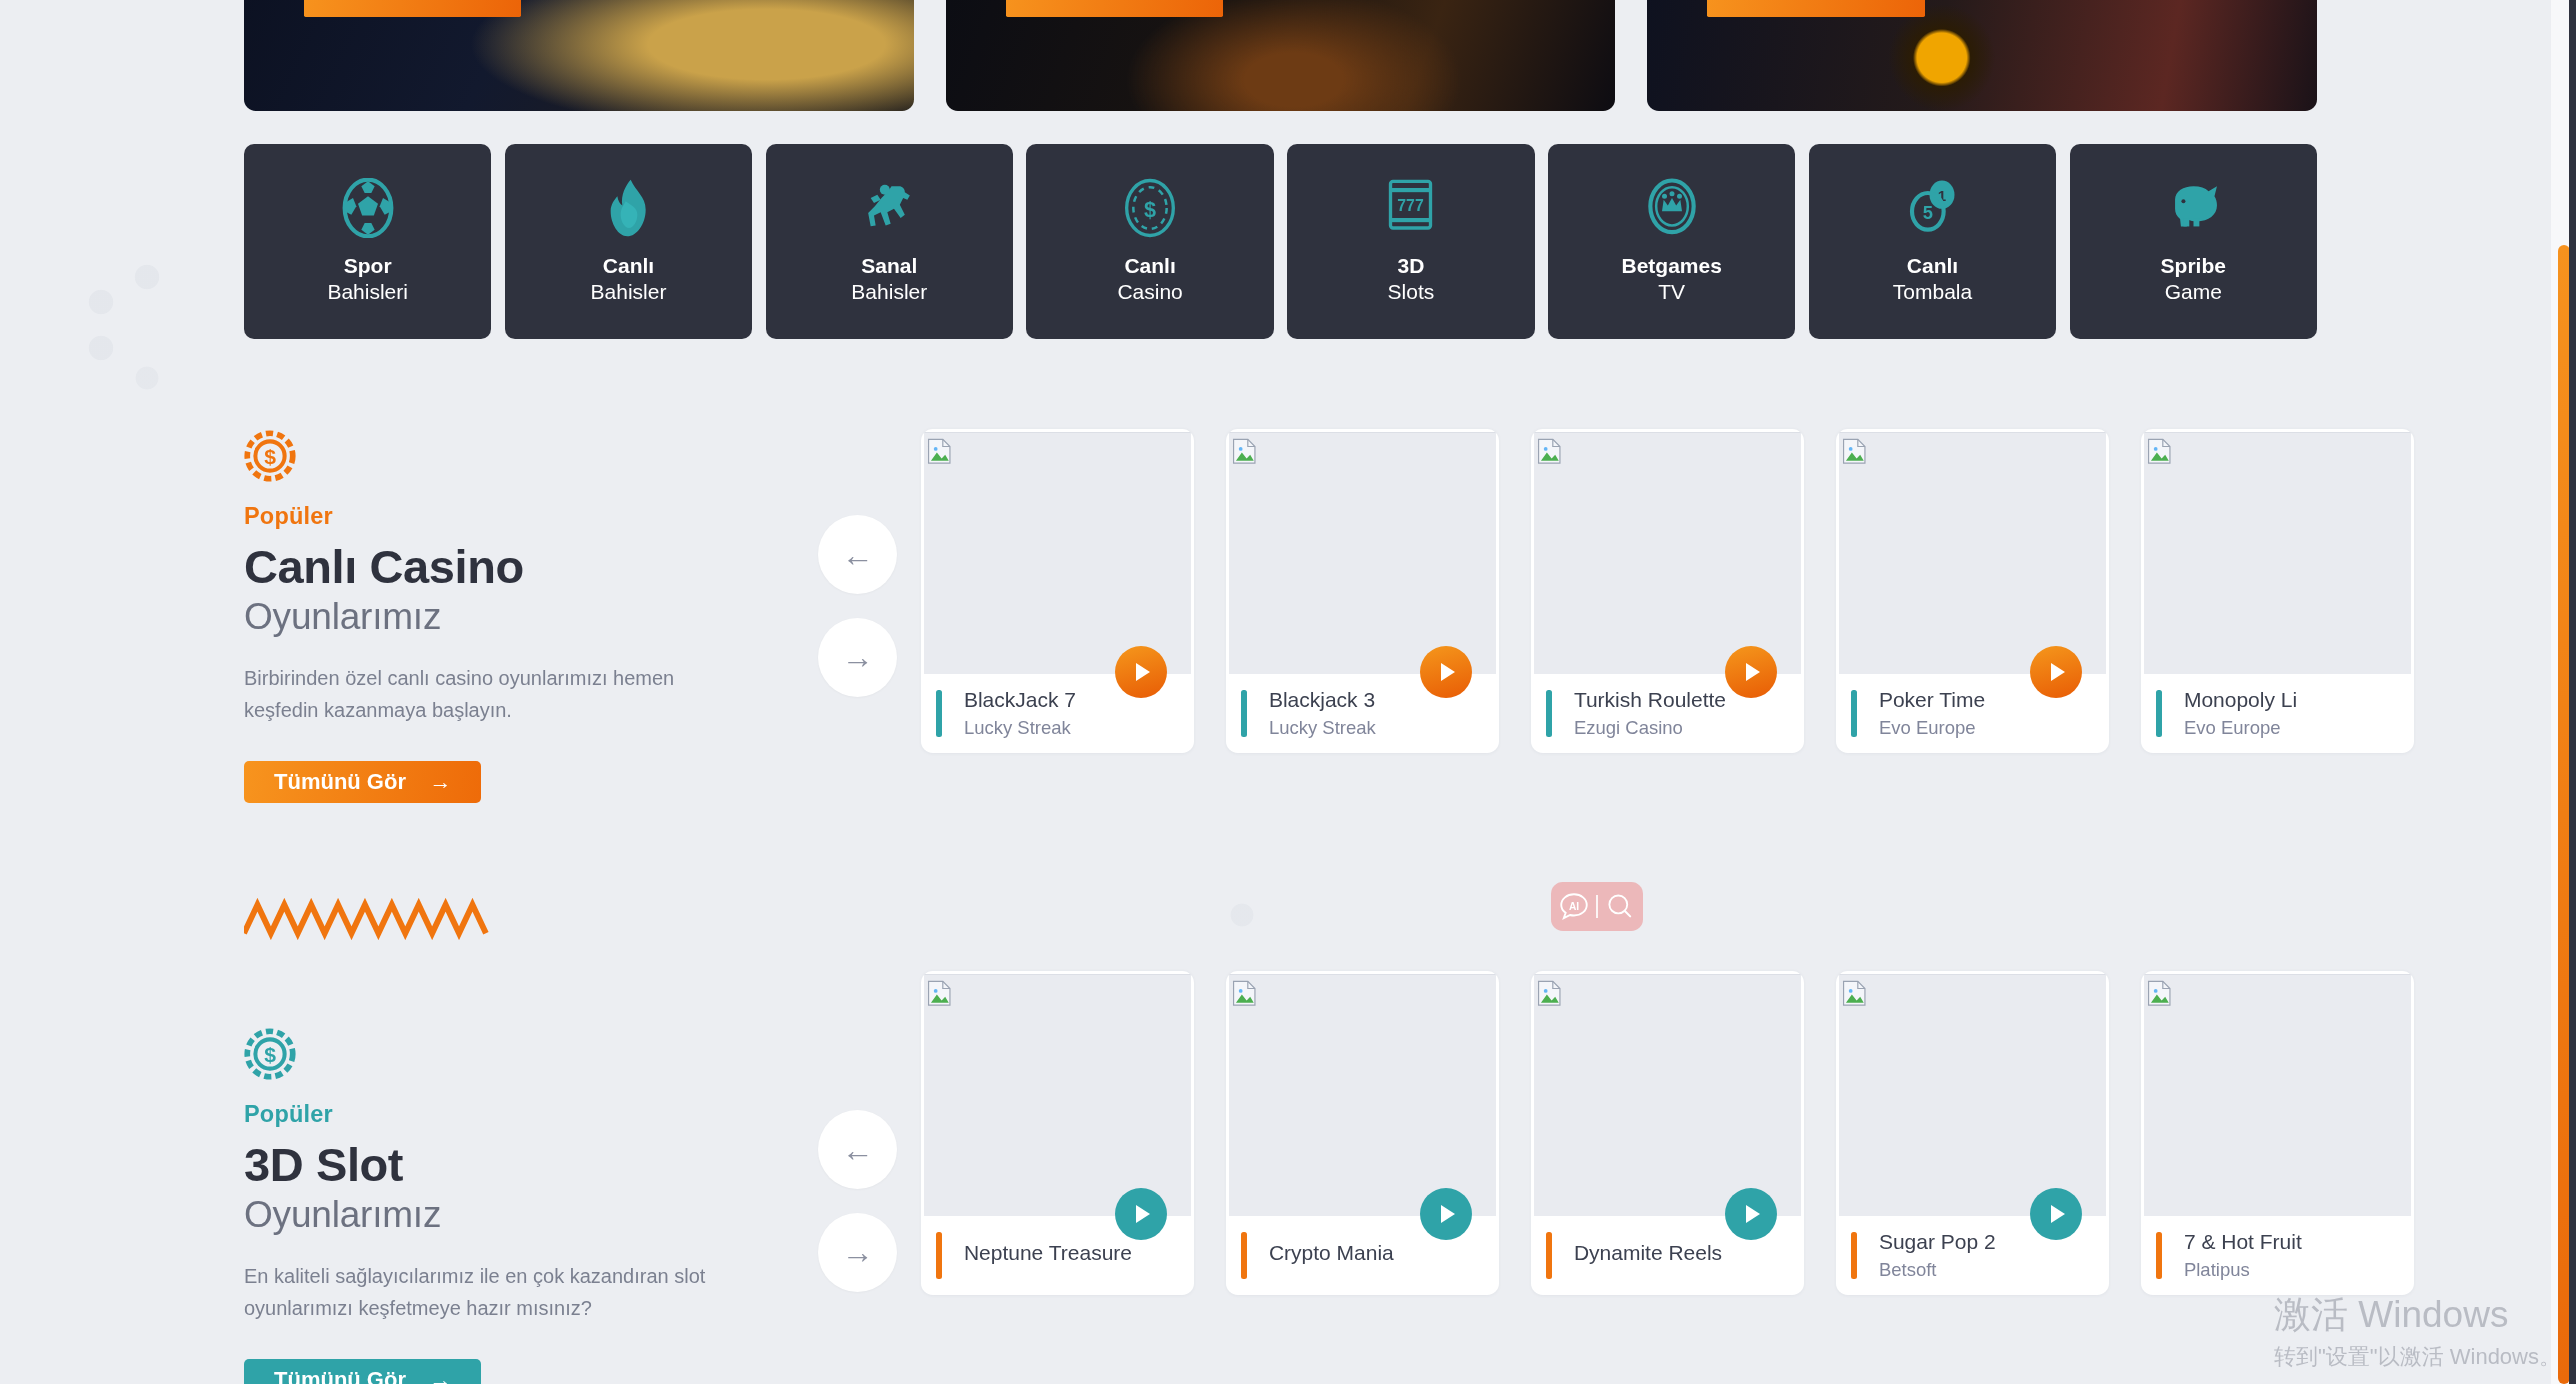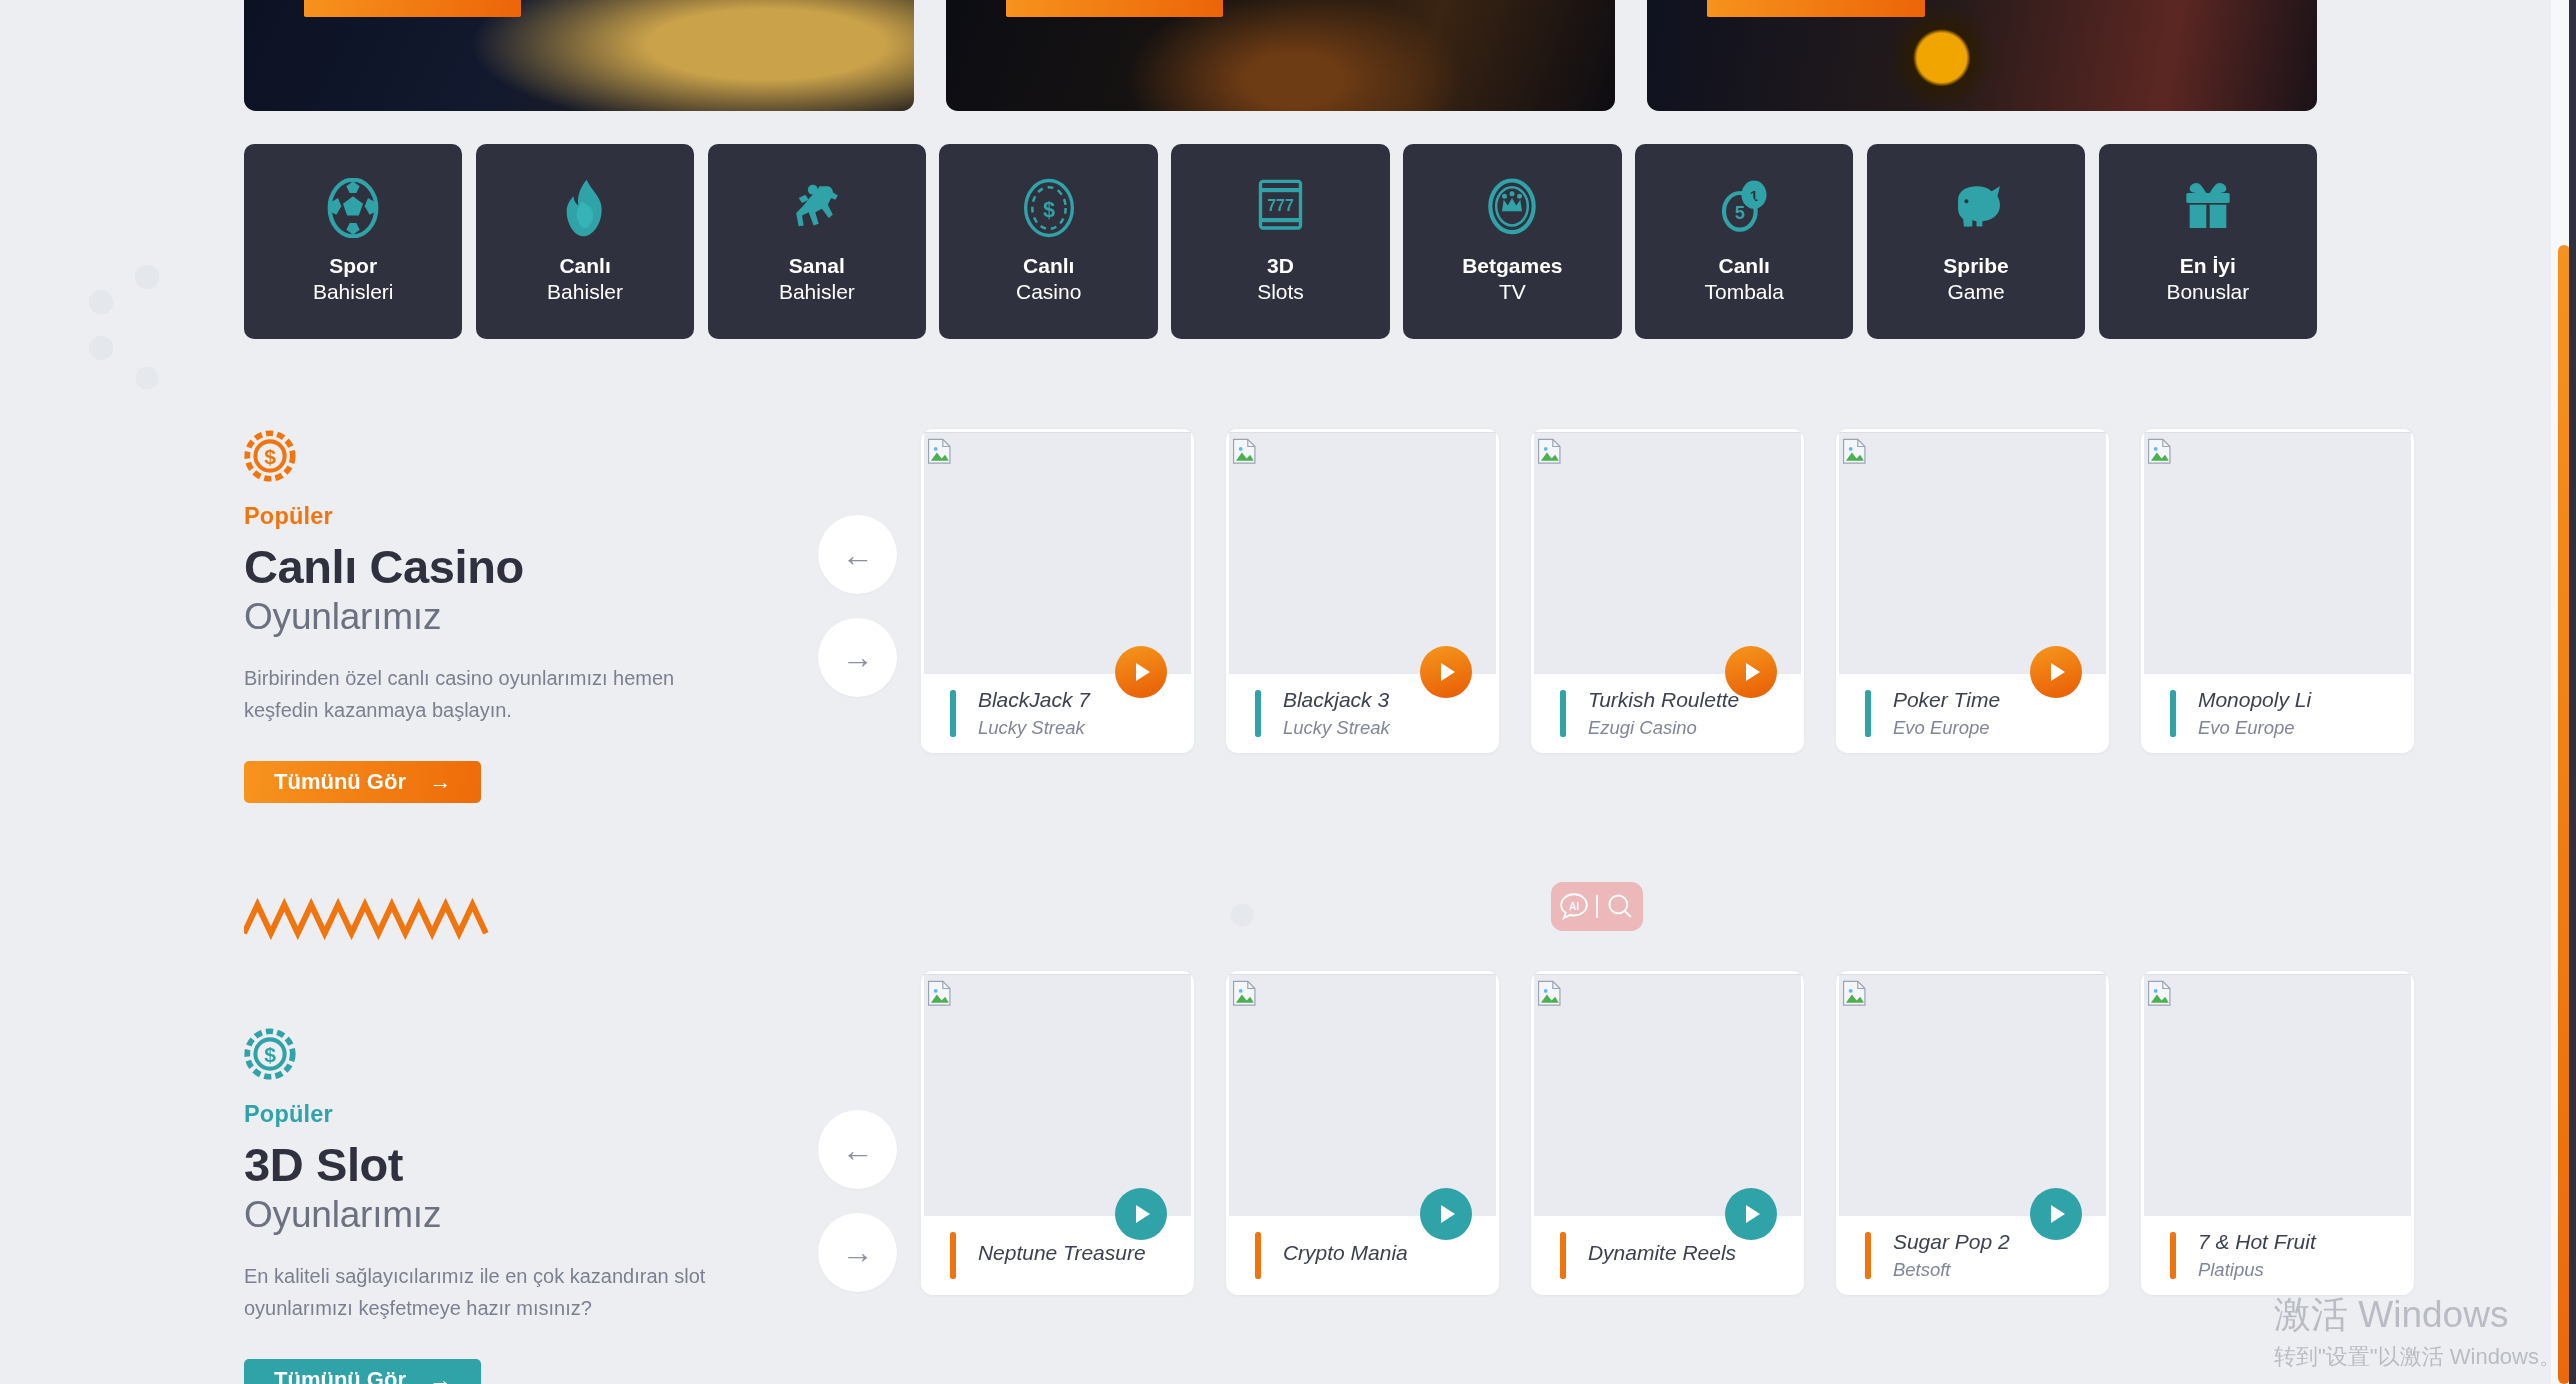--- a/index.html
+++ b/index.html
@@ -125,23 +125,22 @@
   .card-thumb {
     height: 242px; margin: 3.4px 3.4px 0 3.4px;
     background: #e9ebf0;
     border-top: 0.8px solid #dcdfe6;
     position: relative;
   }
   .broken-img {
     position:absolute; left: 0.8px; top: 3.4px; width: 28.5px; height: 28.5px;
   }
   .card-body {
-    height: 79px; display:flex; align-items:center; gap: 0; padding-left: 29px;
+    height: 79px; display:flex; align-items:center; gap: 0; padding-left: 15px;
     position: relative;
-    font-style: italic;
   }
   .accent-bar { width: 5.9px; height: 47px; border-radius: 2.5px; flex: 0 0 5.9px; }
   .card-texts { margin-left: 22px; }
   .card-title { font-size: 21px; color: #3c4150; white-space: nowrap; }
   .card-prov { font-size: 18.5px; color: #80859a; margin-top: 5px; white-space: nowrap; }
   .play-btn {
     position:absolute; right: 27px; top: -28.5px;
     width: 52px; height: 52px; border-radius: 50%;
     display:flex; align-items:center; justify-content:center;
     border: none; cursor: pointer;
@@ -331,34 +330,20 @@
             <rect x="34" y="44" width="7" height="10" fill="#2fa3a8"></rect>
             <circle cx="22" cy="24" r="2.4" fill="#2f323e"></circle>
           </svg>
       </div>
       <div class="cat-label">
         <span>Spribe</span>
         <span class="l2">Game</span>
       </div>
     </div>
 
-    <div class="cat-tile">
-      <div class="cat-icon">
-        <svg width="54" height="60" viewBox="0 0 64 72">
-            <path d="M18 6c-5 0-8 4-8 7 0 3 3 5 8 5h12c-4-6-7-12-12-12zM46 6c5 0 8 4 8 7 0 3-3 5-8 5H34c4-6 7-12 12-12z" fill="#2fa3a8"></path>
-            <rect x="6" y="18" width="52" height="12" rx="2" fill="#2fa3a8"></rect>
-            <rect x="10" y="32" width="20" height="28" fill="#2fa3a8"></rect>
-            <rect x="34" y="32" width="20" height="28" fill="#2fa3a8"></rect>
-          </svg>
-      </div>
-      <div class="cat-label">
-        <span>En İyi</span>
-        <span class="l2">Bonuslar</span>
-      </div>
-    </div>
   </div>
 
   <div class="sec-left" style="left:244px; top:430px;">
     <svg class="sec-coin" viewBox="0 0 64 64">
       <circle cx="32" cy="32" r="28" fill="none" stroke="#f0750f" stroke-width="7" stroke-dasharray="9 5"></circle>
       <circle cx="32" cy="32" r="18" fill="none" stroke="#f0750f" stroke-width="5"></circle>
       <text x="32" y="42" font-size="26" font-weight="700" fill="#f0750f" text-anchor="middle" font-family="Liberation Sans, sans-serif">$</text>
     </svg>
     <div class="sec-kicker" style="color:#f0750f">Popüler</div>
     <div class="sec-title">Canlı Casino</div>

